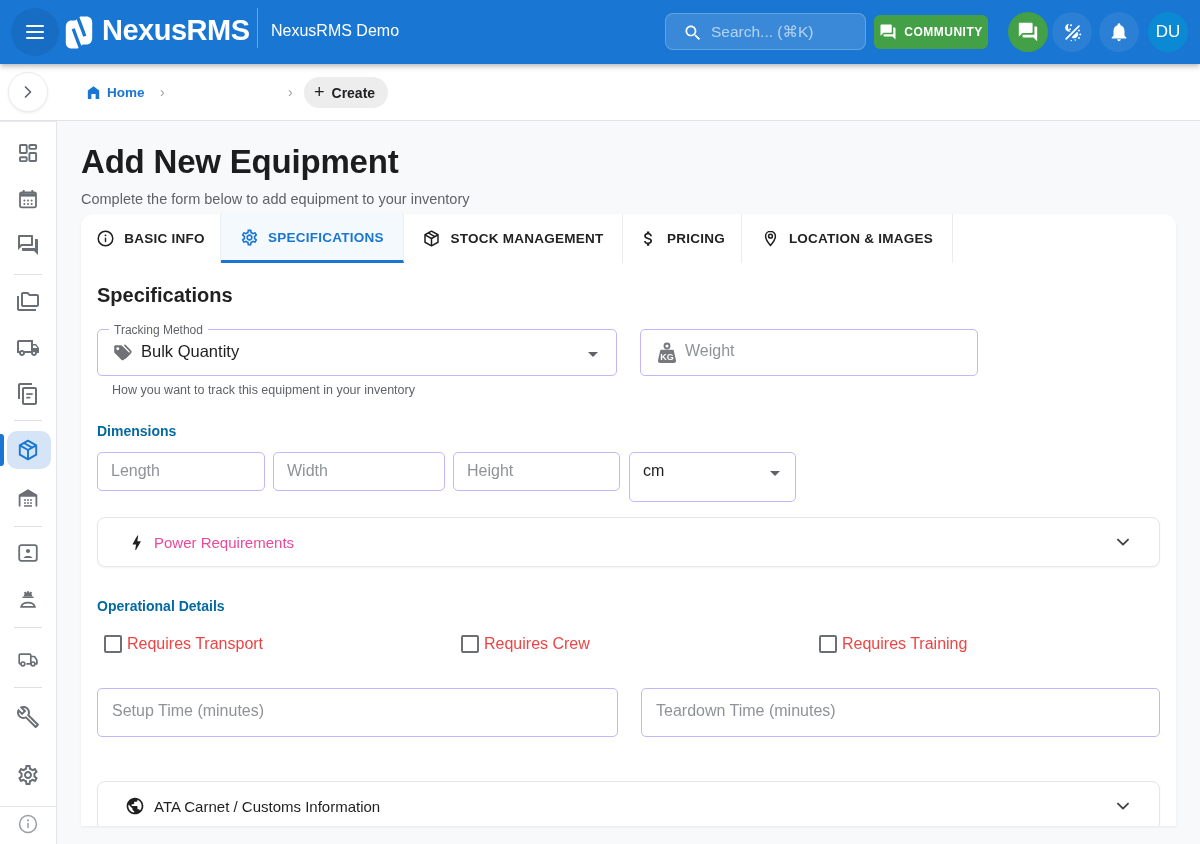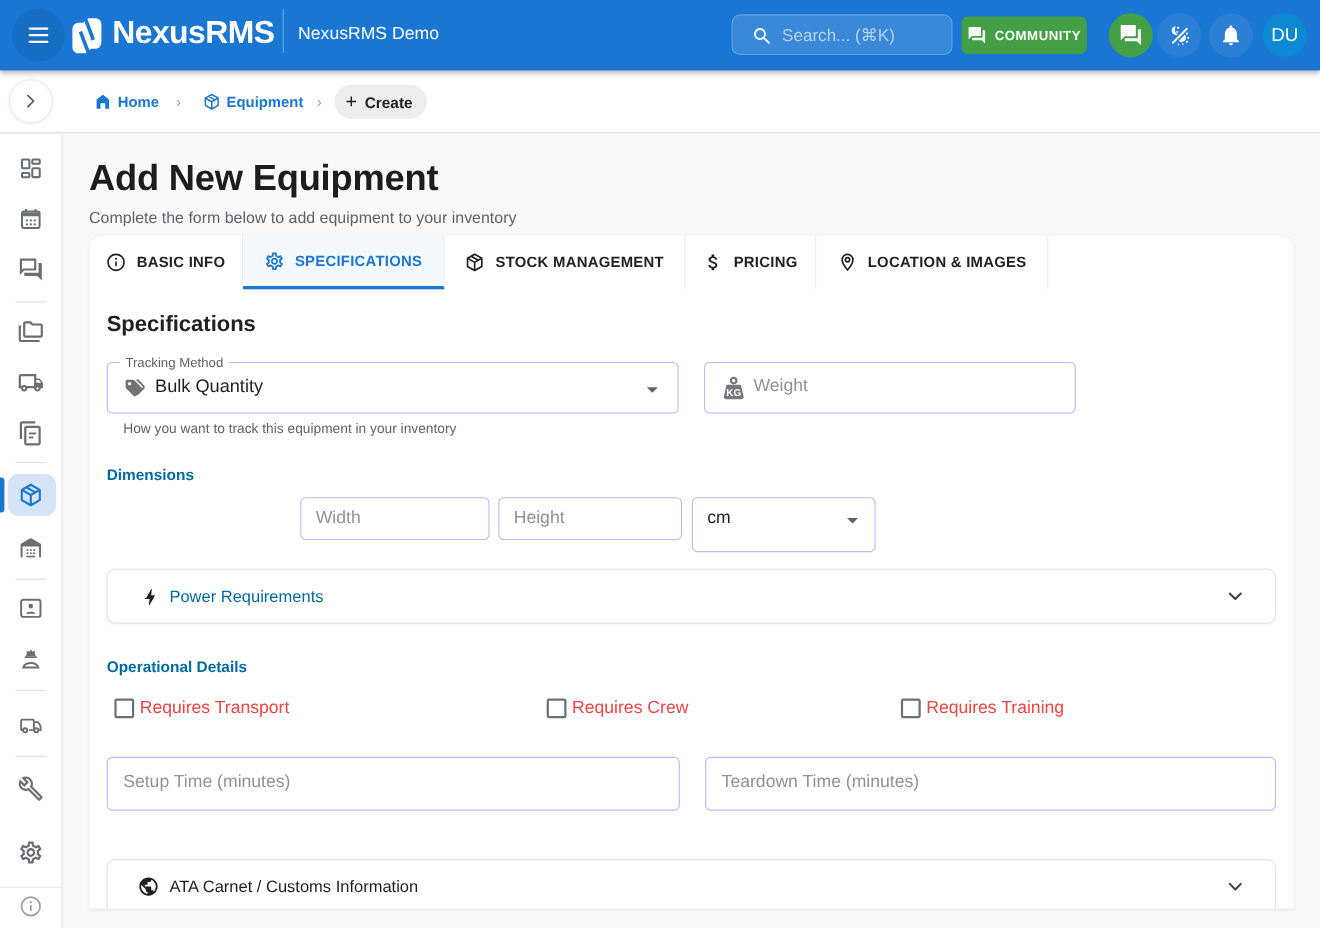--- a/index.html
+++ b/index.html
@@ -111,23 +111,20 @@
 <div id="crumbrow">
   <div id="collapseBtn">
       <svg width="20" height="20" viewBox="0 0 24 24">
         <path fill="none" stroke="#5f6368" stroke-width="2" stroke-linecap="round" stroke-linejoin="round" d="M9 6l6 6-6 6"></path>
       </svg>
     </div>
   <div class="crumb" style="left:85px;"><svg width="17" height="17" viewBox="0 0 24 24">
         <path fill="#1976d2" d="M12 3L4 9v12h5v-7h6v7h5V9l-8-6z"></path>
       </svg>Home</div>
   <div class="crumbsep" style="left:160px;">›</div>
-  <div class="crumb" style="left:184px;"><svg width="17" height="17" viewBox="0 0 24 24">
-        <path fill="none" stroke="#1976d2" stroke-width="1.9" stroke-linejoin="round" d="M12 2.7L3.8 7.3v9.4l8.2 4.6 8.2-4.6V7.3L12 2.7zM3.9 7.4L12 12m0 0l8.1-4.6M12 12v9.2M7.9 5l8.3 4.6"></path>
-      </svg>Equipment</div>
   <div class="crumbsep" style="left:288px;">›</div>
   <div id="createChip"><span style="font-size:18px; font-weight:normal;">+</span>Create</div>
 </div>
 
 <div id="sidebar">
   <svg class="sico" style="top:19px;" viewBox="0 0 24 24">
       <g fill="none" stroke="#6a6e75" stroke-width="1.9">
         <rect x="4" y="4" width="6.7" height="8" rx="0.8"></rect>
         <rect x="4" y="16.2" width="6.7" height="3.9" rx="0.8"></rect>
         <rect x="13.4" y="4" width="6.7" height="3.9" rx="0.8"></rect>
@@ -271,46 +268,49 @@
     <div class="field" style="left:559px; top:115px; width:338px; height:47px;">
       <svg style="position:absolute; left:14px; top:11px;" width="24" height="24" viewBox="0 0 24 24">
           <circle cx="12" cy="5" r="2.5" fill="none" stroke="#77797d" stroke-width="1.9"></circle>
           <path fill="#77797d" d="M6.2 8.7h11.6c.5 0 .9.3 1 .8l2.2 10c.3 1.2-.7 2.4-2 2.4H5c-1.3 0-2.3-1.2-2-2.4l2.2-10c.1-.5.5-.8 1-.8z"></path>
           <text x="12" y="19.3" text-anchor="middle" font-family="Liberation Sans, sans-serif" font-size="9" font-weight="bold" fill="#fff">KG</text>
         </svg>
       <span class="ph16" style="position:absolute; left:44px; top:12px;">Weight</span>
     </div>
 
     <div class="seclabel" style="left:16px; top:209px;">Dimensions</div>
+    <div class="field" style="left:16px; top:238px; width:168px; height:39px;">
+        <span class="ph16" style="position:absolute; left:13px; top:9px;">Length</span>
+      </div>
     <div class="field" style="left:192px; top:238px; width:172px; height:39px;">
         <span class="ph16" style="position:absolute; left:13px; top:9px;">Width</span>
       </div>
     <div class="field" style="left:372px; top:238px; width:167px; height:39px;">
         <span class="ph16" style="position:absolute; left:13px; top:9px;">Height</span>
       </div>
     <div class="field" style="left:548px; top:238px; width:167px; height:50px;text-decoration:underline;">
         <span style="position:absolute; left:13px; top:9px; font-size:16px; color:#1f1f1f;">cm</span>
       <svg style="position:absolute; right:8px; top:8px;" width="24" height="24" viewBox="0 0 24 24">
           <path fill="#5f6368" d="M7 10l5 5 5-5z"></path>
         </svg>
     </div>
 
     <div class="accordion" style="top:303px;">
       <svg style="margin-left:29px;" width="19" height="19" viewBox="0 0 24 24">
           <path fill="#1f1f1f" d="M11.3 21.6h-.9l1-7.1H7.6c-.6 0-.6-.3-.4-.7.2-.4 0-.1.1-.1 1.3-2.3 3.3-5.8 5.9-10.4h.9l-1 7.1h3.8c.5 0 .6.3.5.5l-.1.2c-4 7-6 10.5-6 10.5z"></path>
         </svg>
-      <span style="margin-left:8px; font-size:15px; color:#0369a1;">Power Requirements</span>
+      <span style="margin-left:8px; font-size:15px; color:#ec4899;">Power Requirements</span>
       <svg style="margin-left:auto; margin-right:25px;" width="22" height="22" viewBox="0 0 24 24">
           <path fill="none" stroke="#424242" stroke-width="2" stroke-linecap="round" stroke-linejoin="round" d="M6.5 9.3l5.5 5.5 5.5-5.5"></path>
         </svg>
     </div>
 
     <div class="seclabel" style="left:16px; top:384px;">Operational Details</div>
     <div class="cbitem" style="left:23px;"><span class="cbx"></span>Requires Transport</div>
-    <div class="cbitem" style="left:380px;margin-left:36px;"><span class="cbx"></span>Requires Crew</div>
+    <div class="cbitem" style="left:380px;"><span class="cbx"></span>Requires Crew</div>
     <div class="cbitem" style="left:738px;"><span class="cbx"></span>Requires Training</div>
 
     <div class="field" style="left:16px; top:474px; width:521px; height:49px;">
         <span class="ph16" style="position:absolute; left:14px; top:13px;">Setup Time (minutes)</span>
       </div>
     <div class="field" style="left:560px; top:474px; width:519px; height:49px;">
         <span class="ph16" style="position:absolute; left:14px; top:13px;">Teardown Time (minutes)</span>
       </div>
 
     <div class="accordion" style="top:567px; height:50px; border-radius:8px;">

